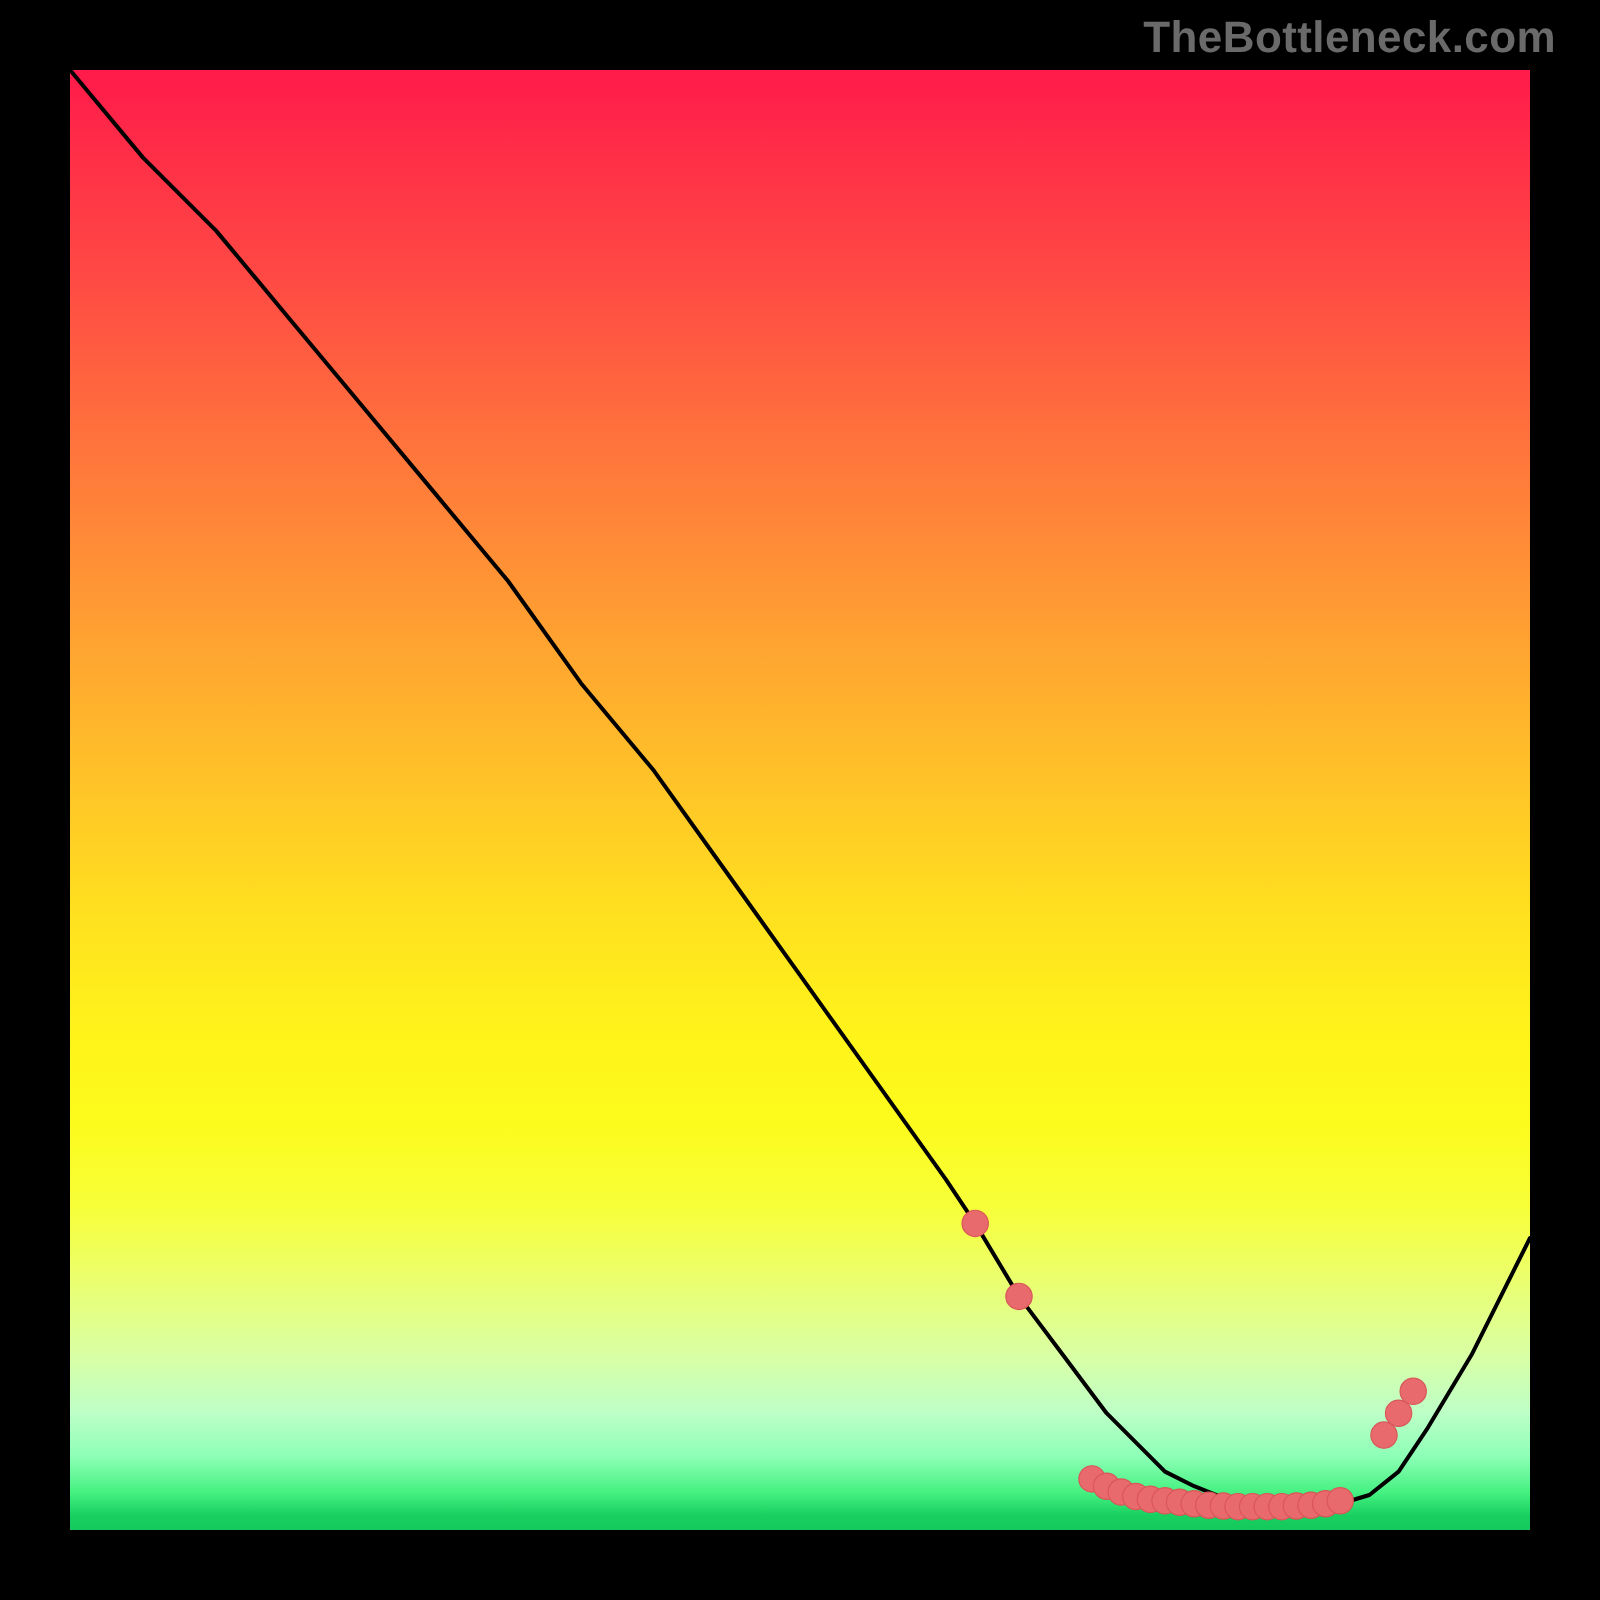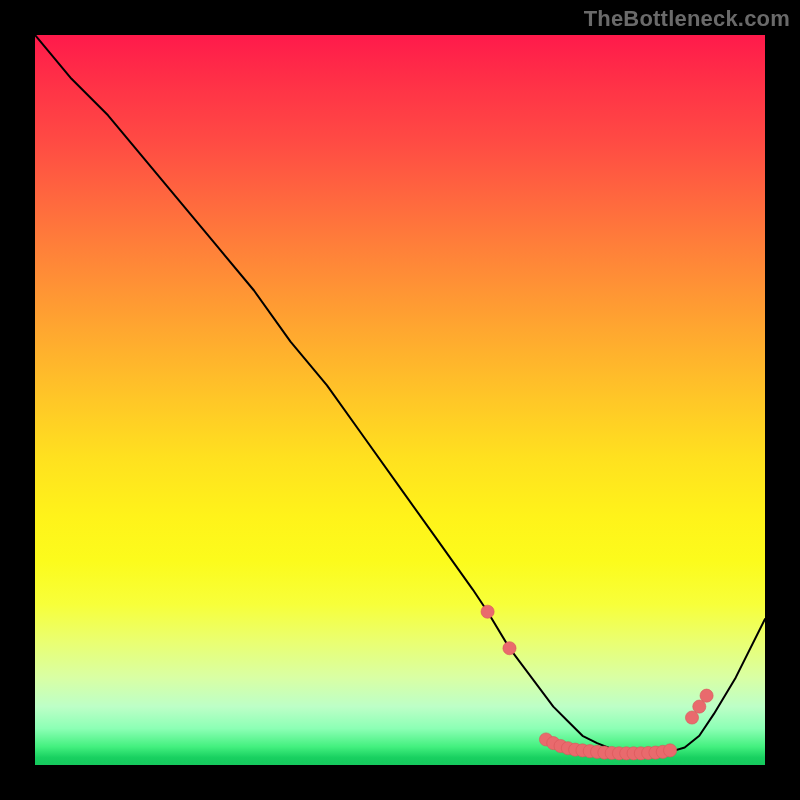--- a/index.html
+++ b/index.html
@@ -12,21 +12,21 @@
   }
   .container {
     position: relative;
     width: 800px;
     height: 800px;
     background: #000;
   }
   .watermark {
     position: absolute;
     top: 6px;
-    right: 10px;
+    right: 22px;
     font-family: Arial, Helvetica, sans-serif;
     font-size: 22px;
     font-weight: bold;
     color: #6a6a6a;
     letter-spacing: 0.2px;
     z-index: 50;
   }
   .plot-area {
     position: absolute;
     left: 35px;

